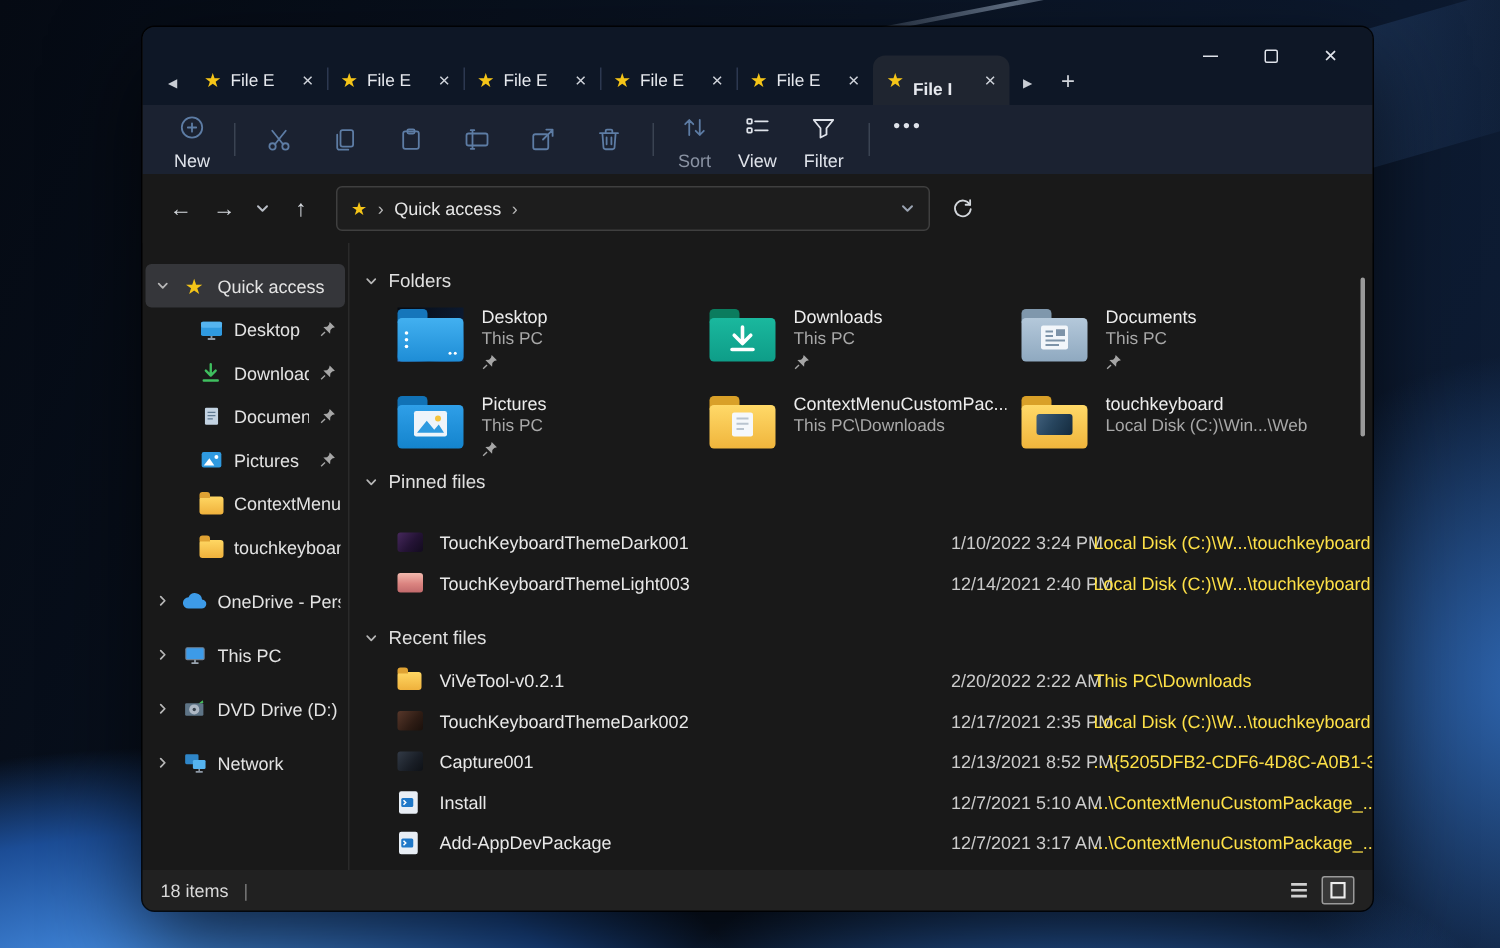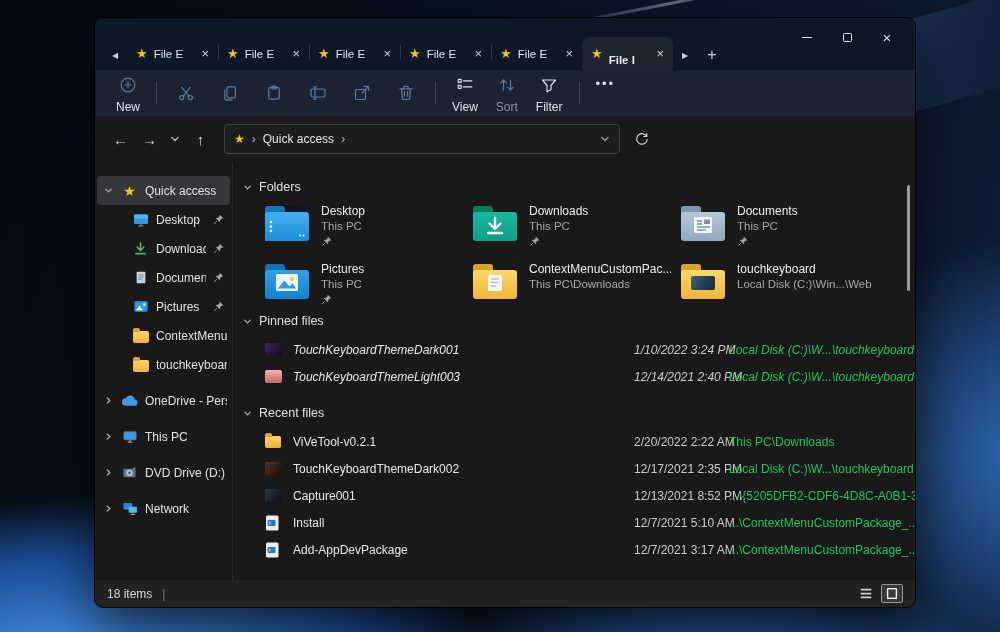--- a/index.html
+++ b/index.html
@@ -122,30 +122,30 @@
   .bf.pictures  { --tabc:#1172b6; --frontc:linear-gradient(180deg,#2f9fe8,#1484cd); }
   .bf.yellow    { --tabc:#d9a028; --frontc:linear-gradient(180deg,#ffd968,#f0b53c); }
   .tk-thumb { position:absolute; left:10px !important; top:13px !important; width:24px; height:14px; inset:auto;
               border-radius:2px; background:linear-gradient(120deg,#41607c 0%,#27455e 45%,#142a3d 100%); }
 
   
   .frow { display:flex; align-items:center; height:27px; margin-left:22px; }
   .ficon { width:18px; flex:none; margin-right:10px; display:flex; align-items:center; }
   .fname { width:341px; flex:none; color:#e8e8e8; white-space:nowrap; overflow:hidden; }
   .fdate { width:95px; flex:none; color:#cbcbcb; white-space:nowrap; }
-  .floc  { flex:1; color:#22c55e; white-space:nowrap; overflow:hidden; padding-right:10px; }
+  .floc  { flex:1; color:#fde047; white-space:nowrap; overflow:hidden; padding-right:10px; }
 
   .thumb { width:17px; height:13px; border-radius:2px; flex:none; }
   .th-dark001 { background:linear-gradient(130deg,#46285c 0%,#241335 55%,#120b1e 100%); }
   .th-light003 { background:linear-gradient(180deg,#f2b9ae 0%,#db8480 55%,#c26a6c 100%); }
   .th-dark002 { background:linear-gradient(130deg,#57372a 0%,#2e1c14 60%,#1a100b 100%); }
   .th-capture { background:linear-gradient(130deg,#323a46 0%,#191e26 60%,#0e1116 100%); }
   .sf.inrow { margin-top:0; }
 
-  .mt14 { } .mt12 { margin-top:12px; } .mt8 { margin-top:4px;font-style:italic; } .mt4 { margin-top:4px; }
+  .mt14 { } .mt12 { margin-top:12px; } .mt8 { margin-top:16px; } .mt4 { margin-top:4px; }
 
   
   .vscroll { position:absolute; right:4px; top:0; bottom:0; width:6px; }
   .vthumb { position:absolute; right:1px; top:23px; width:3px; height:106px; background:#9a9a9a; border-radius:2px; }
 
   
   .statusbar { height:27px; flex:none; background:#212121; display:flex; align-items:center;
                padding:0 12px; color:#d9d9d9; font-size:12px; gap:10px; }
   .sb-sep { color:#7a7a7a; }
   .sb-views { margin-left:auto; display:flex; gap:4px; }
@@ -279,42 +279,42 @@
       <button class="tb-btn tb-iconbtn ico-steel">
           <span>
             <svg class="i" width="18" height="18" viewBox="0 0 18 18" fill="none" stroke="currentColor" stroke-width="1.2" stroke-linecap="round" stroke-linejoin="round">
               <path d="M3 4.8 h12 M6.8 4.8 V3.2 a.8 .8 0 0 1 .8 -.8 h2.8 a.8 .8 0 0 1 .8 .8 V4.8 M4.6 4.8 l.7 9.4 a1.4 1.4 0 0 0 1.4 1.3 h4.6 a1.4 1.4 0 0 0 1.4 -1.3 l.7 -9.4 M7.4 7.6 v4.6 M10.6 7.6 v4.6"></path>
             </svg>
           </span>
         </button>
       <div class="tb-sep"></div>
 
       <button class="tb-btn">
+        <span class="ico-steel">
+            <svg class="i" width="18" height="18" viewBox="0 0 18 18" fill="none" stroke="currentColor" stroke-width="1.2" stroke-linecap="round" stroke-linejoin="round">
+              <path d="M5.5 14 V4.2 M2.8 6.8 L5.5 4 l2.7 2.8 M12.5 4 v9.8 M9.8 11.2 l2.7 2.8 2.7 -2.8"></path>
+            </svg>
+          </span>
+        <span class="dim-label">Sort</span>
+        <span class="tb-chev">
+            <svg class="i" width="10" height="10" viewBox="0 0 10 10" fill="none" stroke="currentColor" stroke-width="1.3" stroke-linecap="round" stroke-linejoin="round">
+              <path d="M2 3.5 L5 6.5 L8 3.5"></path>
+            </svg>
+          </span>
+      </button>
+      <button class="tb-btn">
         <span class="ico-white">
             <svg class="i" width="18" height="18" viewBox="0 0 18 18" fill="none" stroke="currentColor" stroke-width="1.2" stroke-linecap="round">
               <rect x="2.2" y="3.4" width="3" height="3" rx=".6"></rect>
               <path d="M7.4 4.9 h8.4"></path>
               <rect x="2.2" y="9.4" width="3" height="3" rx=".6"></rect>
               <path d="M7.4 10.9 h8.4"></path>
             </svg>
           </span>
         <span>View</span>
-        <span class="tb-chev">
-            <svg class="i" width="10" height="10" viewBox="0 0 10 10" fill="none" stroke="currentColor" stroke-width="1.3" stroke-linecap="round" stroke-linejoin="round">
-              <path d="M2 3.5 L5 6.5 L8 3.5"></path>
-            </svg>
-          </span>
-      </button>
-      <button class="tb-btn">
-        <span class="ico-steel">
-            <svg class="i" width="18" height="18" viewBox="0 0 18 18" fill="none" stroke="currentColor" stroke-width="1.2" stroke-linecap="round" stroke-linejoin="round">
-              <path d="M5.5 14 V4.2 M2.8 6.8 L5.5 4 l2.7 2.8 M12.5 4 v9.8 M9.8 11.2 l2.7 2.8 2.7 -2.8"></path>
-            </svg>
-          </span>
-        <span class="dim-label">Sort</span>
         <span class="tb-chev">
             <svg class="i" width="10" height="10" viewBox="0 0 10 10" fill="none" stroke="currentColor" stroke-width="1.3" stroke-linecap="round" stroke-linejoin="round">
               <path d="M2 3.5 L5 6.5 L8 3.5"></path>
             </svg>
           </span>
       </button>
       <button class="tb-btn">
         <span class="ico-white">
             <svg class="i" width="18" height="18" viewBox="0 0 18 18" fill="none" stroke="currentColor" stroke-width="1.2" stroke-linejoin="round">
               <path d="M2.5 4 h13 L11 9.5 v4.2 l-4 2 V9.5 Z"></path>

